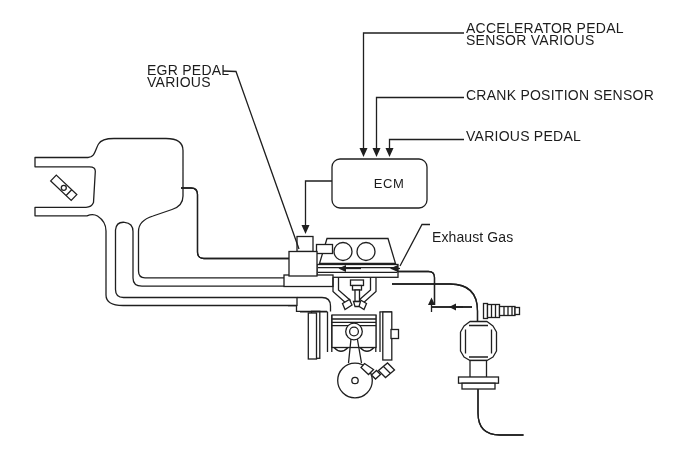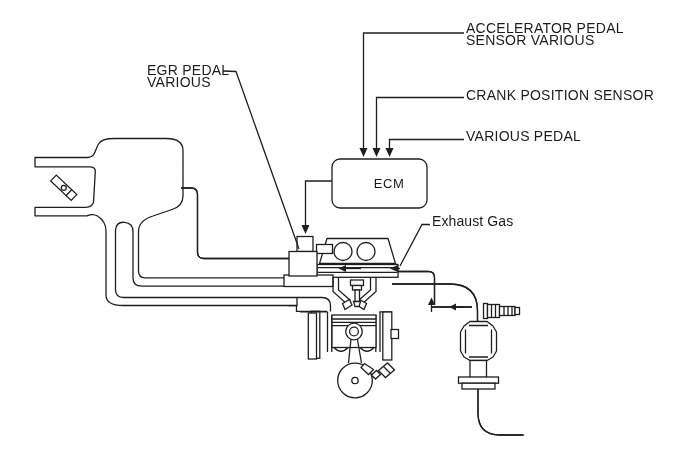--- a/index.html
+++ b/index.html
@@ -1,21 +1,21 @@
 <!DOCTYPE html>
 <html><head>
 <meta charset="utf-8">
 <style>
   html,body{margin:0;padding:0;background:#fff;}
   #stage{position:relative;width:688px;height:463px;background:#ffffff;
          font-family:"Liberation Sans","DejaVu Sans",sans-serif;overflow:hidden;}
   #stage svg{position:absolute;left:0;top:0;}
   .lbl{position:absolute;color:#1c1c1c;font-size:14px;line-height:11.5px;
        letter-spacing:.25px;white-space:nowrap;}
-  .lbl.mixed{letter-spacing:.1px;}
+  .lbl.mixed{letter-spacing:.1px;margin-top:16px;}
   #ecm-label{position:absolute;left:332px;top:159px;width:114px;height:49px;
        display:flex;align-items:center;justify-content:center;color:#1c1c1c;
        font-size:13px;letter-spacing:.6px;}
   .ink{stroke:#1f1f1f;fill:none;stroke-width:1.3;}
   .inkfill{stroke:#1f1f1f;fill:#ffffff;stroke-width:1.3;}
   .solid{fill:#1f1f1f;stroke:none;}
 </style>
 </head>
 <body>
 

